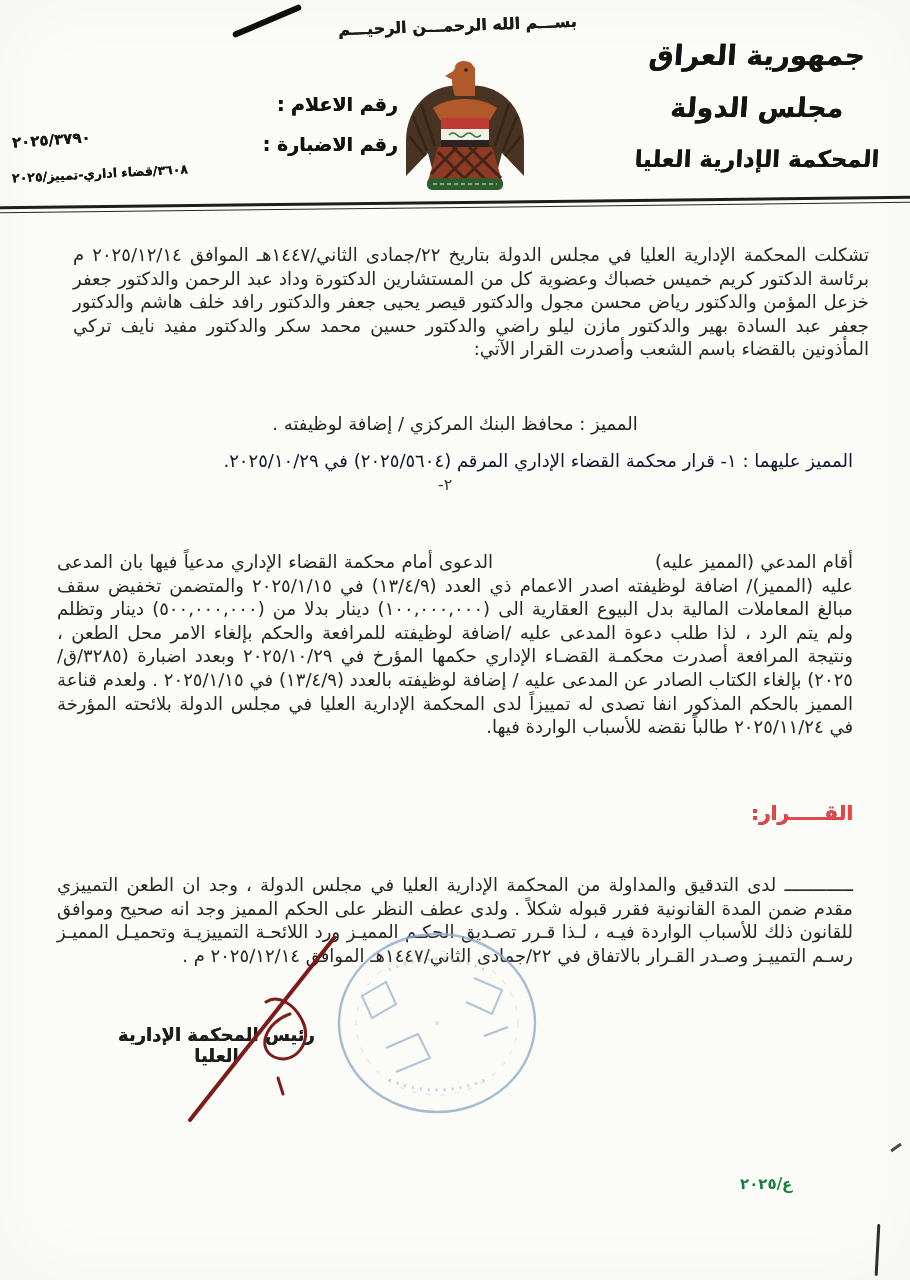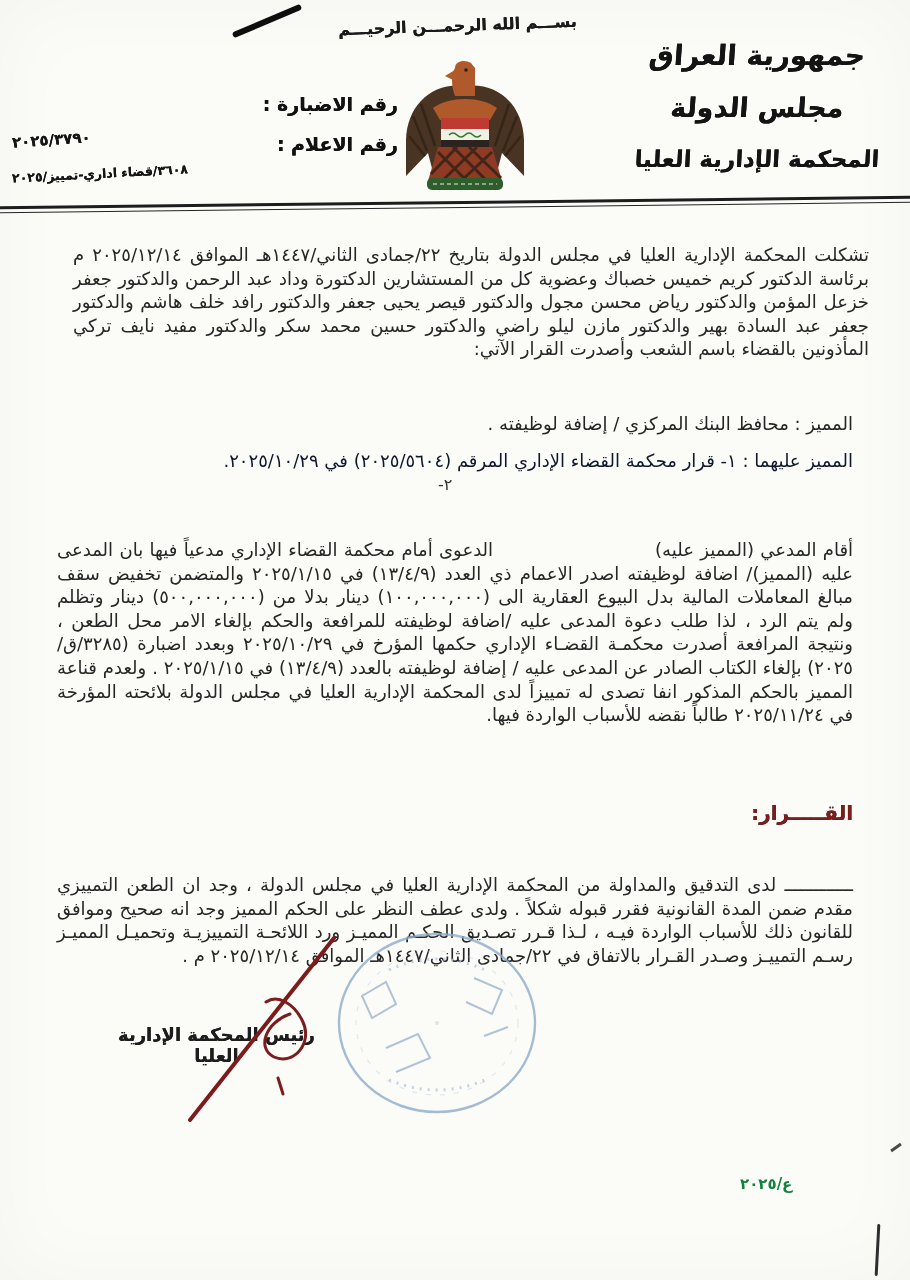--- a/index.html
+++ b/index.html
@@ -67,31 +67,31 @@
 
   
   .para {
     position:absolute; left:57px; width:796px;
     font-size:18px; line-height:23.6px; color:#262626;
     text-align:justify;
   }
   .p-formation { top:243px;margin-left:16px; }
 
   .line-appellant { position:absolute; left:57px; width:796px; top:413px;
-    font-size:18px; color:#242424; }
+    font-size:18px; color:#242424;text-align:center; }
   .line-appellees { position:absolute; left:57px; width:796px; top:450px;
     font-size:18px; color:#0f172a; }
   .item2 { position:absolute; left:438px; top:475px; font-size:16px; color:#333; }
 
-  .p-case { top:538px; }
+  .p-case { top:550px; }
   .redact-gap { display:inline-block; width:162px; height:1px; }
 
   .decision-heading {
     position:absolute; left:57px; width:796px; top:801px;
-    font-size:20px; font-weight:bold; color:#7f1d1d; text-align:right;
+    font-size:20px; font-weight:bold; color:#ef4444; text-align:right;
     text-shadow:0 0 .4px #000;
   }
   .p-decision { top:829px;margin-top:44px; }
 
   
   .signature-title {
     position:absolute; left:104px; top:1024px; width:225px;
     font-size:18px; font-weight:bold; color:#1d1d1d; text-align:center;
     text-shadow:0 0 .4px #000;
   }
@@ -140,22 +140,22 @@
     </svg>
   </div>
 
   <div class="org-block">
     <div class="org-line1">جمهورية العراق</div>
     <div class="org-line2">مجلس الدولة</div>
     <div class="org-line3">المحكمة الإدارية العليا</div>
   </div>
 
   <div class="refs-block">
+    <div>رقم الاعلام :</div>
     <div>رقم الاضبارة :</div>
-    <div>رقم الاعلام :</div>
   </div>
   <div class="notice-number">٢٠٢٥/٣٧٩٠</div>
   <div class="file-number">٣٦٠٨/قضاء اداري-تمييز/٢٠٢٥</div>
 
   <div class="double-rule">
     <div class="l1"></div>
       <div class="l2"></div>
   </div>
 
   <div class="para p-formation">تشكلت المحكمة الإدارية العليا في مجلس الدولة بتاريخ ٢٢/جمادى الثاني/١٤٤٧هـ الموافق ٢٠٢٥/١٢/١٤ م برئاسة الدكتور كريم خميس خصباك وعضوية كل من المستشارين الدكتورة وداد عبد الرحمن والدكتور جعفر خزعل المؤمن والدكتور رياض محسن مجول والدكتور قيصر يحيى جعفر والدكتور رافد خلف هاشم والدكتور جعفر عبد السادة بهير والدكتور مازن ليلو راضي والدكتور حسين محمد سكر والدكتور مفيد نايف تركي المأذونين بالقضاء باسم الشعب وأصدرت القرار الآتي:</div>

